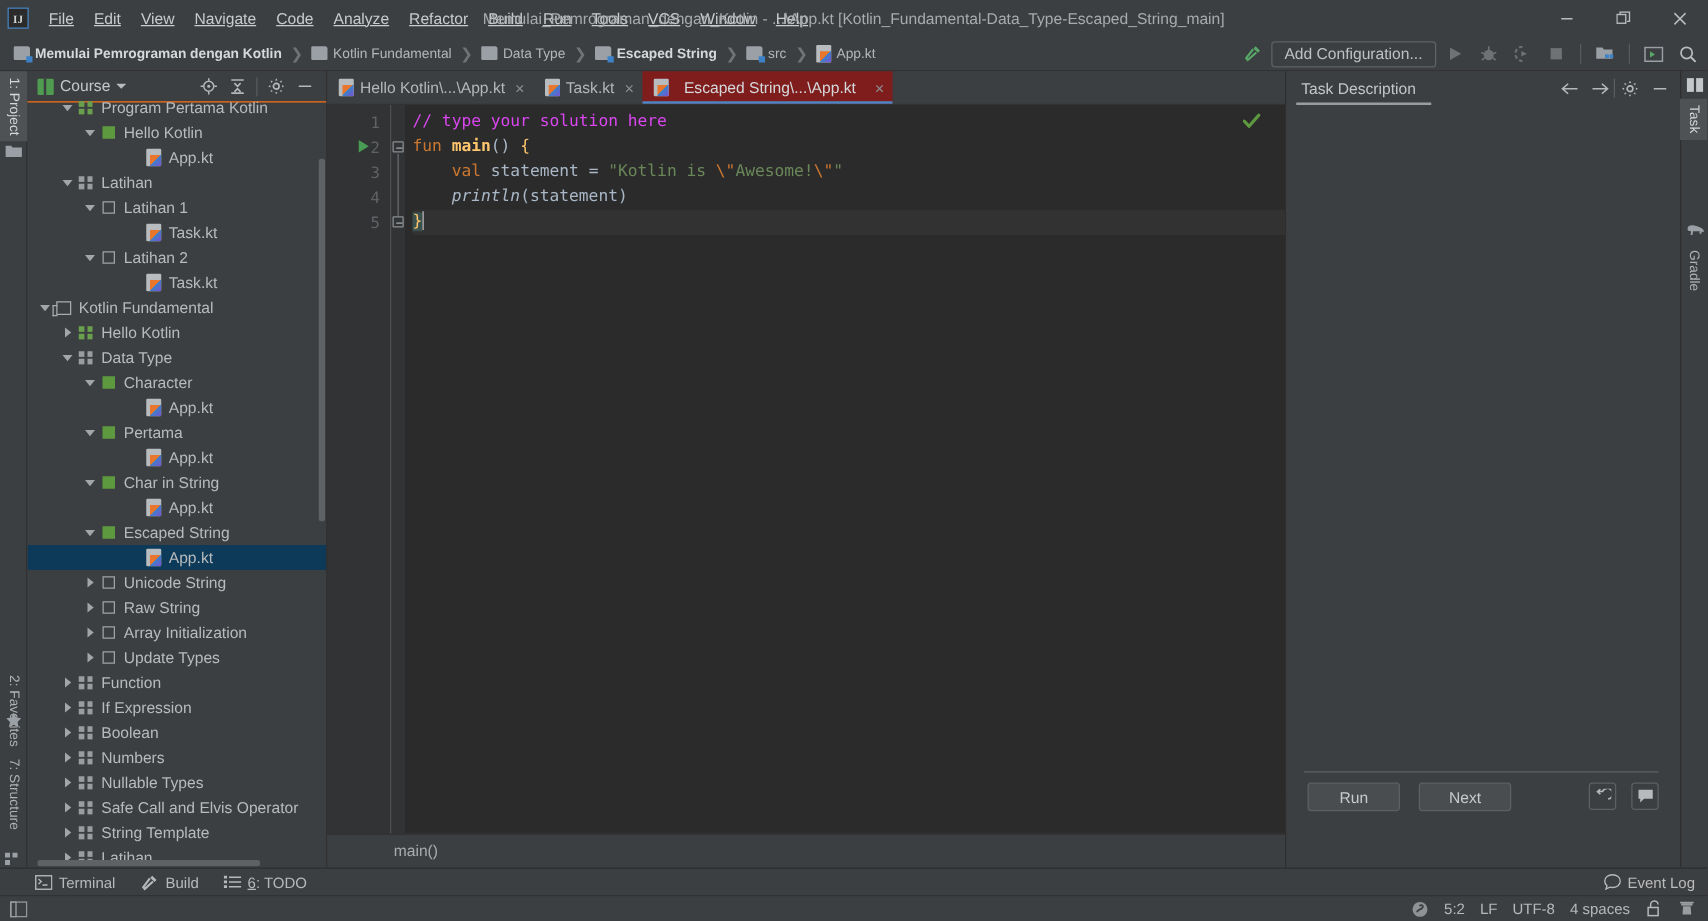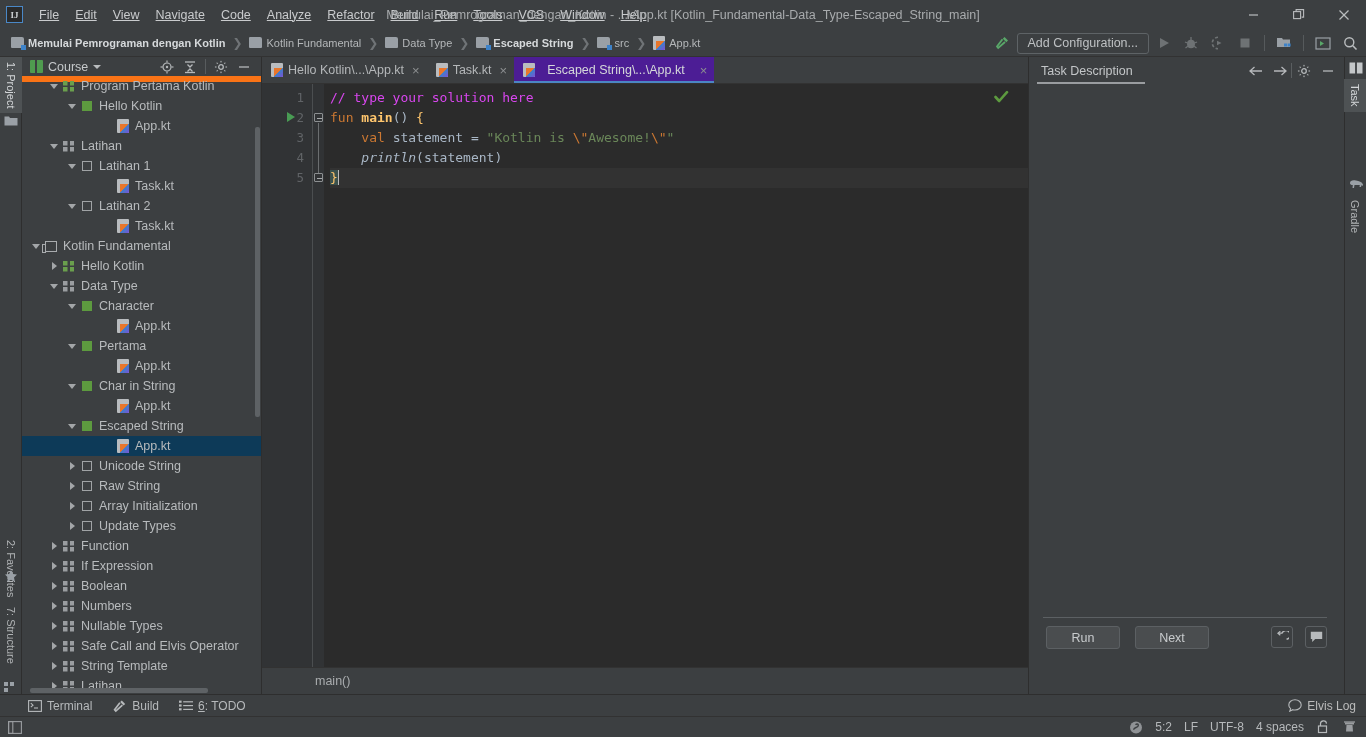--- a/index.html
+++ b/index.html
@@ -103,21 +103,21 @@
   .stripe-icon { position:absolute; left:4px; width:14px; height:14px; }
 
   
   .project-panel {
     position:absolute; left:22px; top:57px; width:240px; height:637px;
     background:#3c3f41; border-right:1px solid #2e2e2e;
     display:flex; flex-direction:column;
   }
   .pp-header {
     height:25px; display:flex; align-items:center; padding:0 2px;
-    border-bottom:6px solid #f97316; flex:none;
+    border-bottom:1px solid #f97316; flex:none;
   }
   .pp-title { display:flex; align-items:center; gap:5px; padding-left:6px; }
   .book-ico {
     width:13px; height:13px; position:relative;
     background:#4f9b4f;
     border-radius:1px;
   }
   .book-ico::after {
     content:''; position:absolute; left:5px; top:0; width:2px; height:13px; background:#3c3f41;
   }
@@ -177,21 +177,21 @@
     background:#3c3f41;
   }
   .tabs {
     height:27px; display:flex; align-items:stretch; background:#3c3f41;
     border-bottom:1px solid #323232;
   }
   .tab {
     display:flex; align-items:center; gap:5px; padding:0 7px 0 9px;
     font-size:12.5px; color:#b4b7b9; position:relative;
   }
-  .tab.active { background:#4c1d95; color:#d5d8da;gap:12px; }
+  .tab.active { background:#7f1d1d; color:#d5d8da;gap:12px; }
   .tab.active::after {
     content:''; position:absolute; left:0; right:0; bottom:0; height:2px; background:#4b86c4;
   }
   .tab .x { color:#8c8f91; font-size:13px; margin-left:3px; }
 
   .code-wrap {
     position:absolute; left:0; top:27px; width:766px; height:583px;
     background:#2b2b2b; display:flex;
   }
   .gutter {
@@ -942,21 +942,21 @@
         </svg>
       </span>
       <span style="text-decoration:none;"><u style="text-decoration:underline;">6</u><span>: TODO</span></span>
     </div>
     <div class="bs-right">
       <span>
         <svg width="14" height="13" viewBox="0 0 14 13">
             <path d="M7 0.8 C10.5 0.8 13.2 3 13.2 5.9 C13.2 8.8 10.5 11 7 11 C6.2 11 5.5 10.9 4.8 10.7 L1.8 12.2 L2.6 9.6 C1.4 8.6 0.8 7.3 0.8 5.9 C0.8 3 3.5 0.8 7 0.8 Z" fill="none" stroke="#b6b9bb" stroke-width="1.1"></path>
           </svg>
       </span>
-      <span style="font-size:12px;">Elvis Log</span>
+      <span style="font-size:12px;">Event Log</span>
     </div>
   </div>
 
   <div class="statusbar">
     <div class="sb-left">
       <span class="sb-ico">
         <svg width="14" height="13" viewBox="0 0 14 13">
           <rect x="0.6" y="0.6" width="12.8" height="11.8" fill="none" stroke="#9a9da0" stroke-width="1.1"></rect>
           <rect x="0.6" y="0.6" width="4.2" height="11.8" fill="none" stroke="#9a9da0" stroke-width="1.1"></rect>
         </svg>

